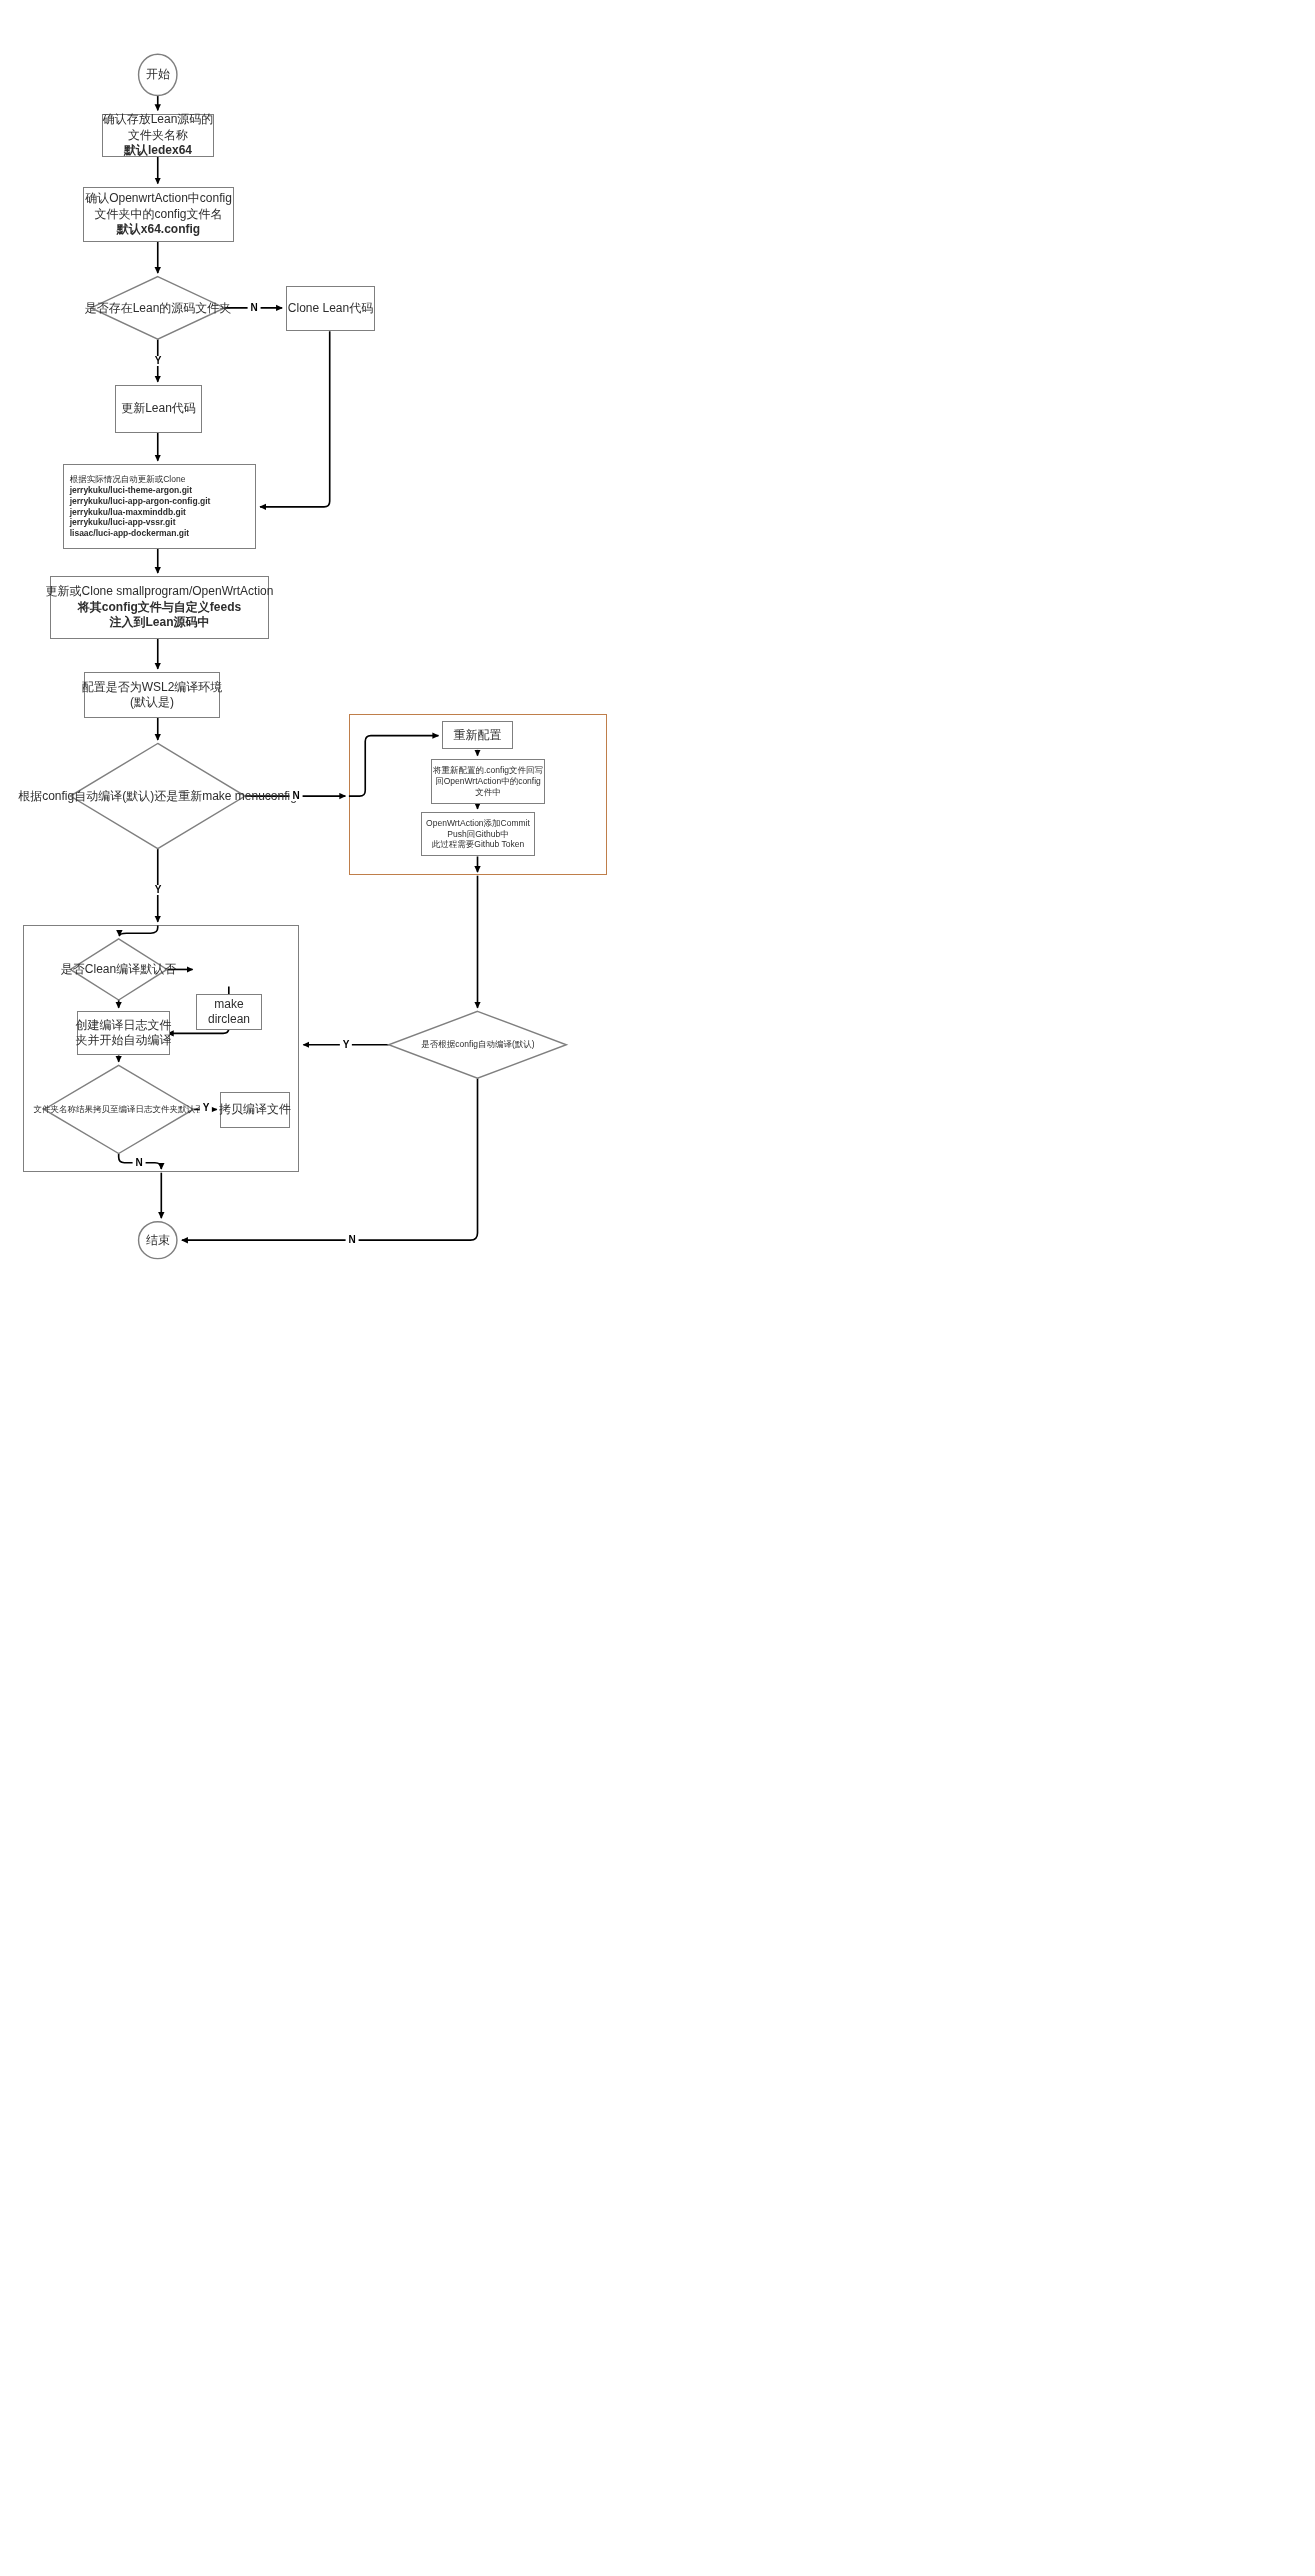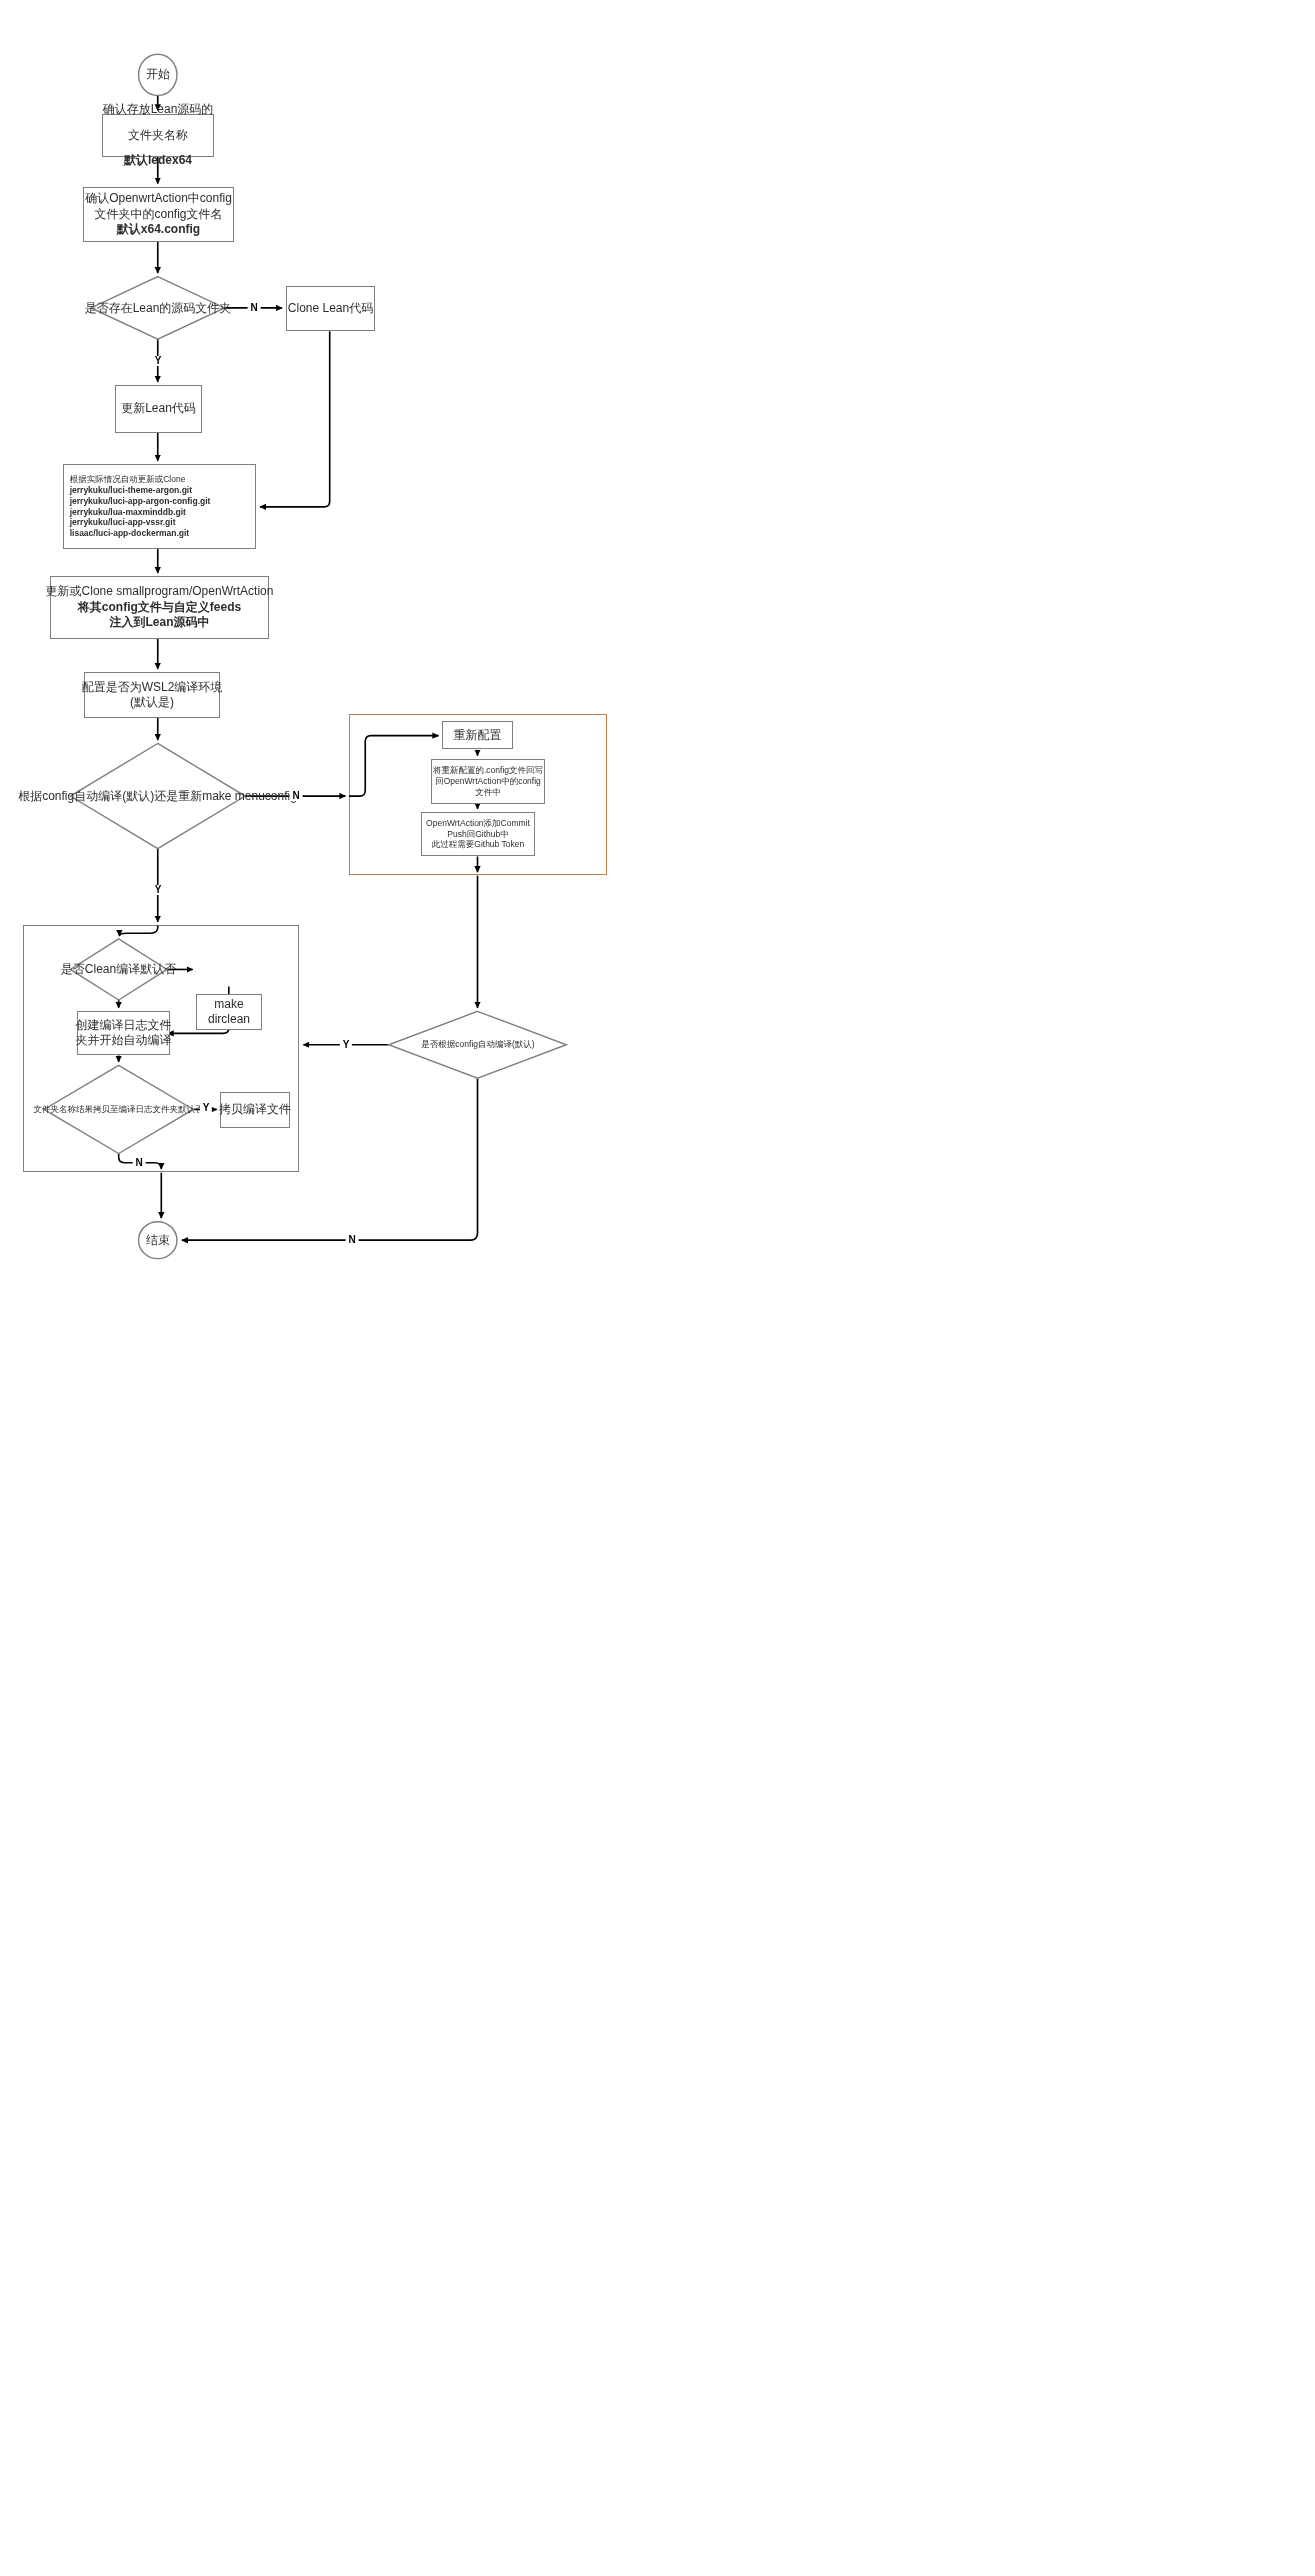--- a/index.html
+++ b/index.html
@@ -78,21 +78,21 @@
     </g>
   </svg>
 
   <div class="ctext fs13" style="left:139px;top:64px;width:38px;height:21.3px;">
     <span>开始</span>
   </div>
   <div class="ctext fs13" style="left:139px;top:1230px;width:38px;height:21.3px;">
     <span>结束</span>
   </div>
 
-  <div class="node fs13" style="left:102px;top:114px;width:112px;height:43px;gap:10px;">
+  <div class="node fs13" style="left:102px;top:114px;width:112px;height:43px;">
     <div class="ln">确认存放Lean源码的</div>
     <div class="ln">文件夹名称</div>
     <div class="ln bold">默认ledex64</div>
   </div>
 
   <div class="node fs13" style="left:83px;top:187px;width:151px;height:55px;">
     <div class="ln">确认OpenwrtAction中config</div>
     <div class="ln">文件夹中的config文件名</div>
     <div class="ln bold">默认x64.config</div>
   </div>

